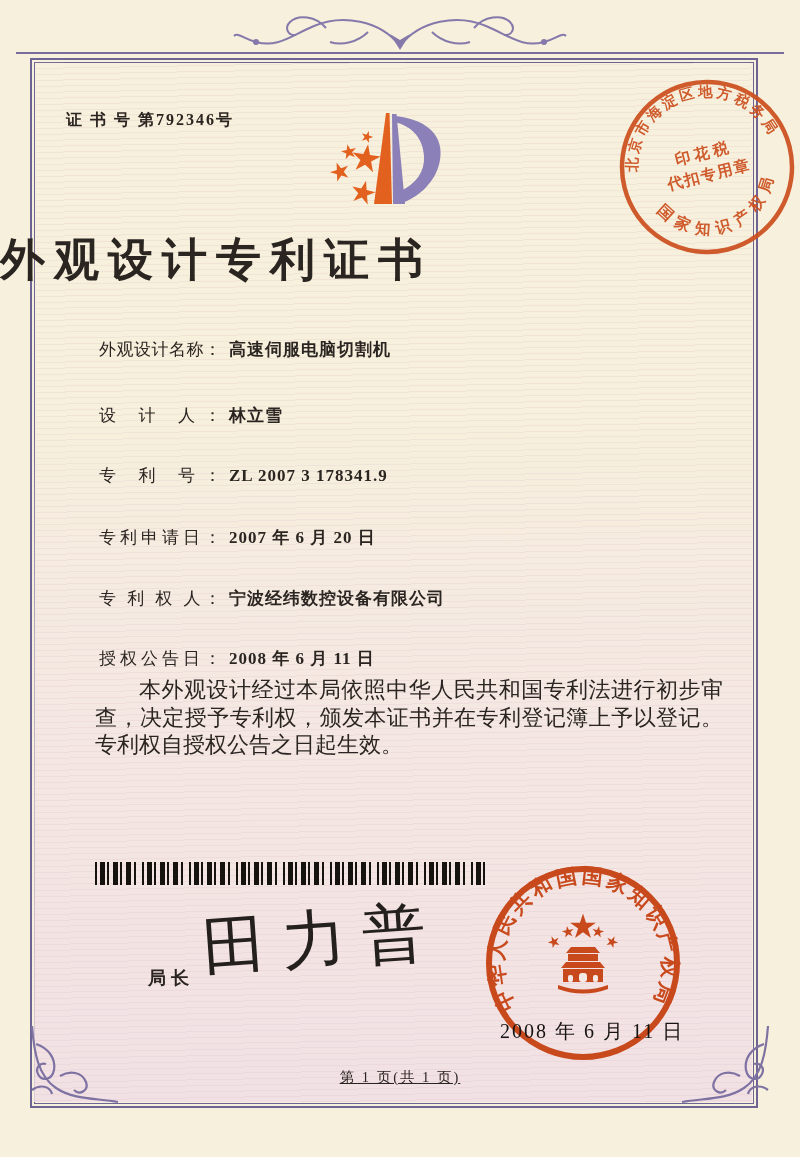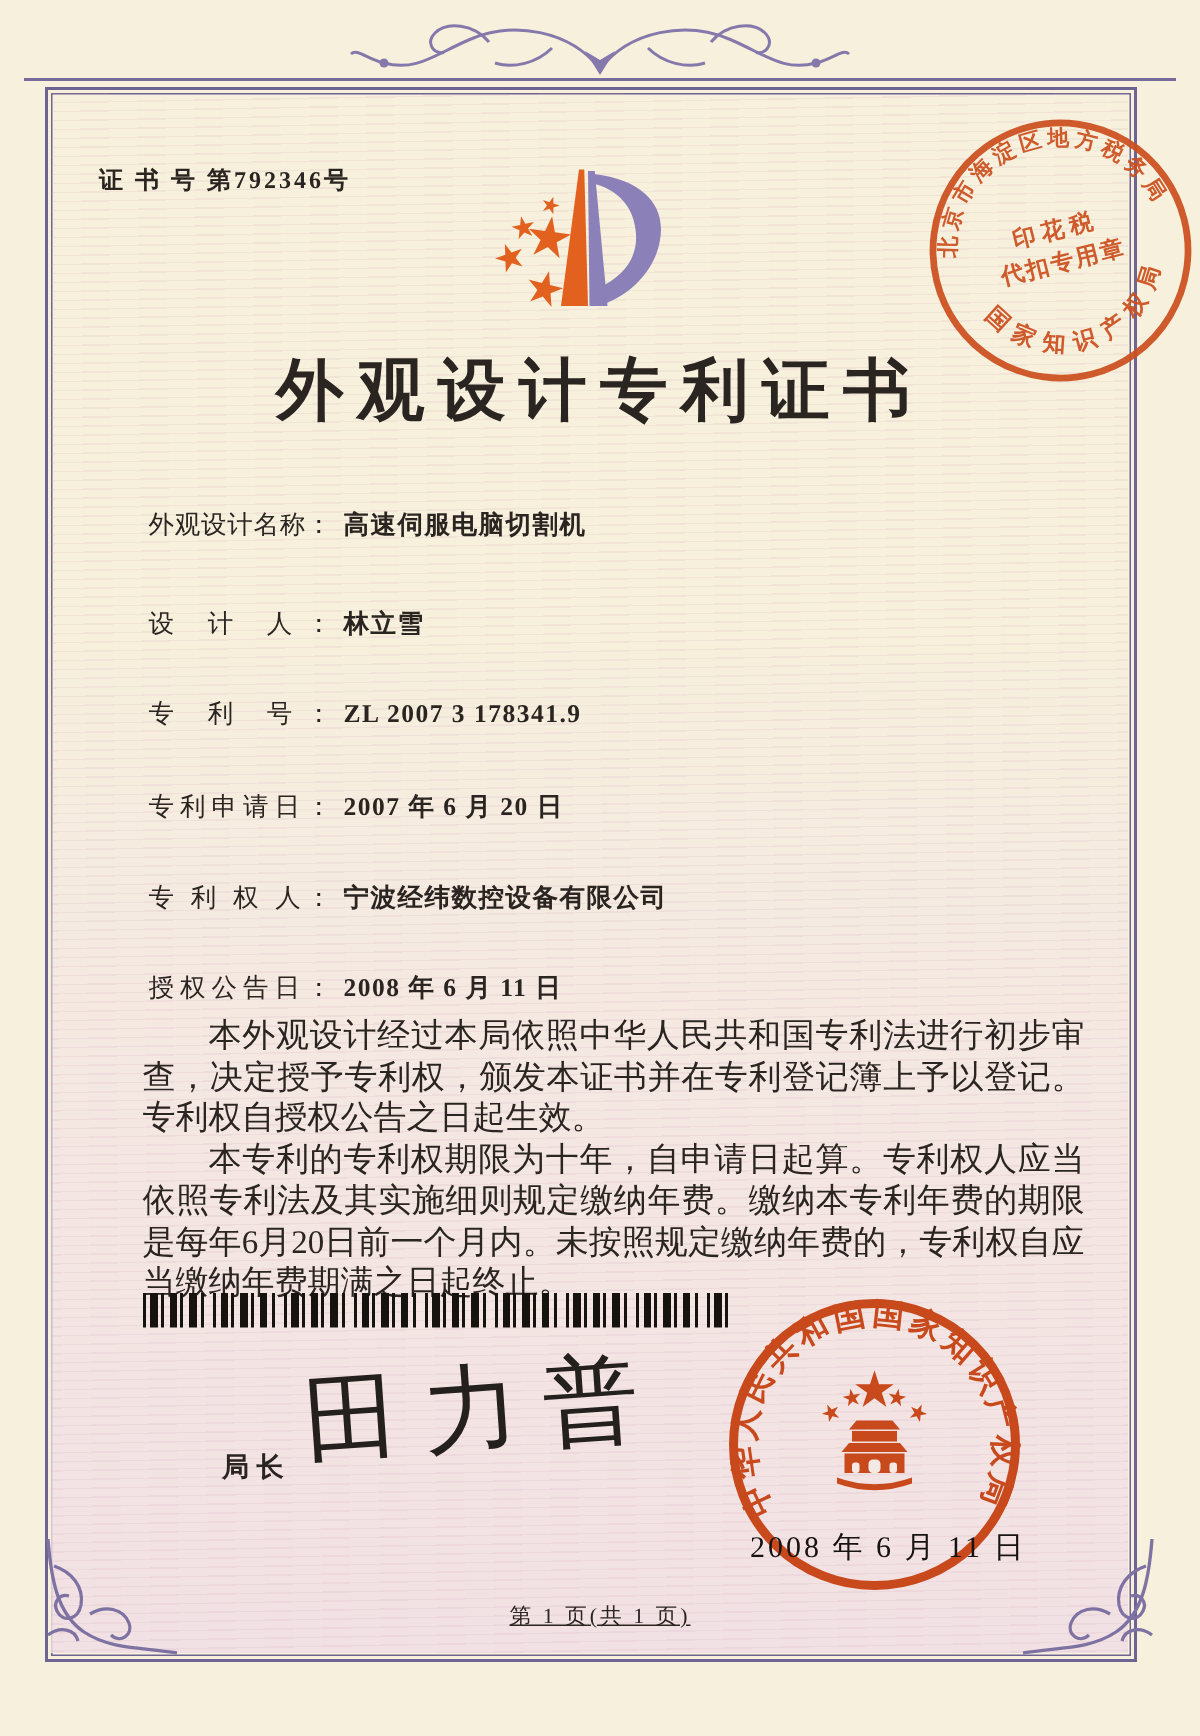--- a/index.html
+++ b/index.html
@@ -16,21 +16,21 @@
   .paper-tint{position:absolute;left:34px;top:62px;width:718px;height:1040px;pointer-events:none;
     background:linear-gradient(180deg,rgba(249,243,226,0) 0%,rgba(249,243,226,0) 34%,rgba(243,228,230,.55) 55%,rgba(241,222,229,.85) 100%);}
   .paper-tint::after{content:"";position:absolute;inset:0;
     background:repeating-linear-gradient(179deg,rgba(199,150,180,0.13) 0 1px,rgba(0,0,0,0) 1px 6px);}
   .corner-orn{position:absolute;top:1026px;}
   .corner-orn.left{left:26px;}
   .corner-orn.right{right:26px;transform:scaleX(-1);}
   .cert-no{position:absolute;left:66px;top:110px;font-size:16px;letter-spacing:2px;font-weight:bold;}
   .logo{position:absolute;left:322px;top:80px;}
   .tax-stamp{position:absolute;left:612px;top:72px;transform:rotate(-14deg);opacity:.93;}
-  .title{position:absolute;left:0;right:0;top:230px;text-align:center;font-size:45px;font-weight:bold;letter-spacing:9px;}
+  .title{position:absolute;left:0;right:0;top:230px;font-size:45px;font-weight:bold;letter-spacing:9px;}
   .field{position:absolute;left:99px;font-size:17px;white-space:nowrap;}
   .f0{top:338px}.f1{top:404px}.f2{top:464px}.f3{top:526px}.f4{top:587px}.f5{top:647px}
   .flabel{display:inline-block;width:122px;text-align:justify;text-align-last:justify;}
   .fvalue{margin-left:8px;letter-spacing:1px;font-weight:bold;}
   .body-text{position:absolute;left:95px;width:628px;top:676px;font-size:22px;line-height:27.5px;text-align:justify;}
   .body-text p{margin:0;text-indent:2em;}
   .barcode{position:absolute;left:95px;top:862px;width:392px;height:23px;
     background:repeating-linear-gradient(90deg,
       #16130f 0 2px,transparent 2px 5px,
       #16130f 5px 10px,transparent 10px 12px,
@@ -140,21 +140,20 @@
 </div>
 <div class="field f4">
   <span class="flabel">专 利 权 人：</span><span class="fvalue">宁波经纬数控设备有限公司</span>
 </div>
 <div class="field f5">
   <span class="flabel">授权公告日：</span><span class="fvalue">2008 年 6 月 11 日</span>
 </div>
 
 <div class="body-text">
   <p>本外观设计经过本局依照中华人民共和国专利法进行初步审查，决定授予专利权，颁发本证书并在专利登记簿上予以登记。专利权自授权公告之日起生效。</p>
-  <p>本专利的专利权期限为十年，自申请日起算。专利权人应当依照专利法及其实施细则规定缴纳年费。缴纳本专利年费的期限是每年6月20日前一个月内。未按照规定缴纳年费的，专利权自应当缴纳年费期满之日起终止。</p>
 </div>
 
 <div class="barcode"></div>
 
 <div class="sig-title">局长</div>
 <div class="sig-name">田力普</div>
 
 <svg class="seal" width="210" height="210" viewBox="0 0 210 210">
   <circle cx="105" cy="105" r="94" fill="none" stroke="#c8491c" stroke-width="6"></circle>
   <path id="sealArc" d="M37.9,148.6 A80,80 0 1 1 172.1,148.6" fill="none"></path>

